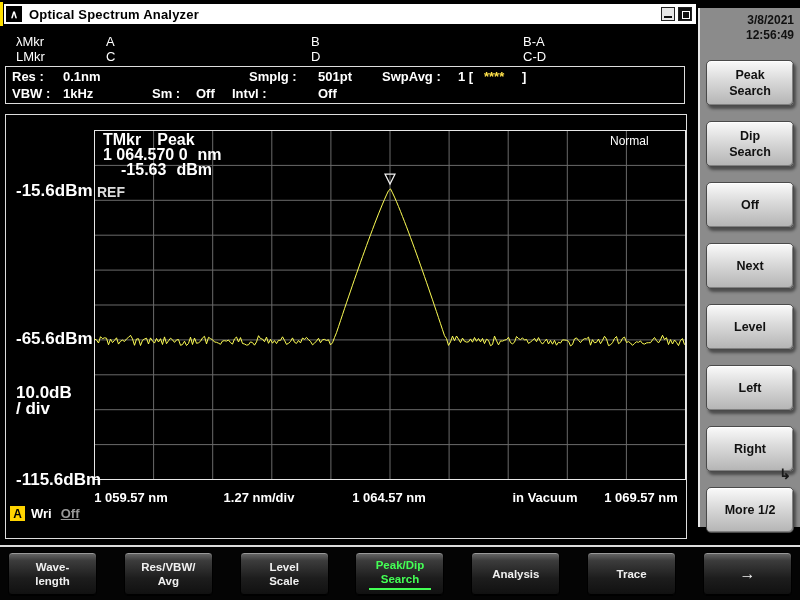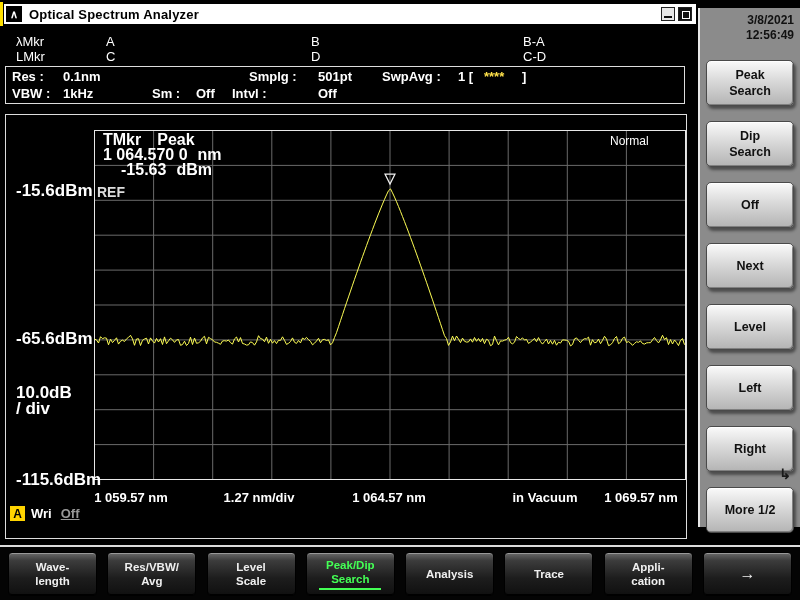--- a/index.html
+++ b/index.html
@@ -224,22 +224,18 @@
       <span>Peak/Dip</span>
       <span>Search</span>
       <div class="grn-underline"></div>
     </div>
     <div class="fkey">
       <span>Analysis</span>
     </div>
     <div class="fkey">
       <span>Trace</span>
     </div>
-    <div class="fkey">
-      <span>Appli-</span>
-      <span>cation</span>
-    </div>
     <div class="fkey arrow">
       <span>→</span>
     </div>
   </div>
 
 </div>
 
 </body></html>

